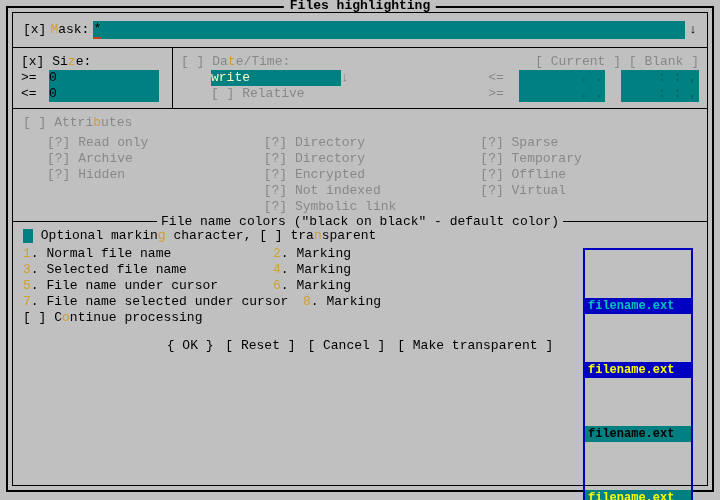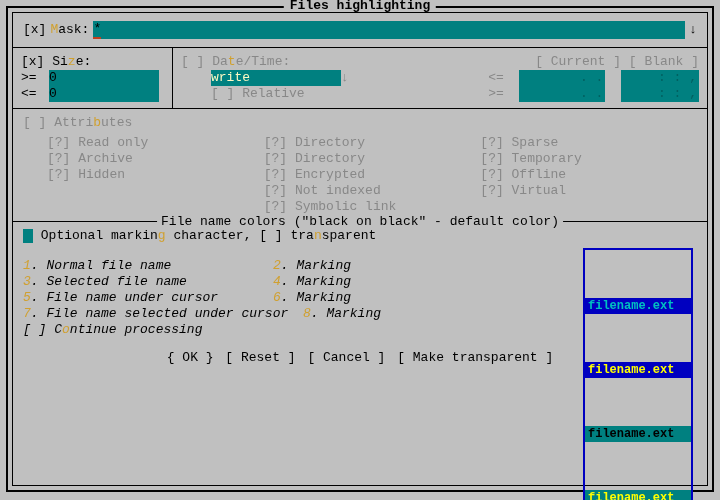--- a/index.html
+++ b/index.html
@@ -51,21 +51,21 @@
   .teal-input.wide { flex: 1; }
   .input-wrap { display: flex; align-items: center; }
   .arrow { color: #000; font-size: 13px; }
   .dim { color: #888; }
   .hot { color: #d0a030; }
   .attrs { padding: 6px 10px 4px 10px; position: relative; }
   .attrs-grid { display: flex; margin-top: 4px; }
   .attrs-col { flex: 1; }
   .attr-item { color: #888; white-space: nowrap; }
   .colors-section { border-top: 1px solid #000; position: relative; margin-top: 2px; padding: 6px 10px 4px 10px; }
-  .color-list { margin-top: 14px; font-style: italic; }
+  .color-list { margin-top: 2px; }
   .color-row { display: flex; }
   .color-left { width: 250px; }
   .color-mark { width: 100px; }
   .num { color: #d0a030; }
   .preview {
     position: absolute;
     right: 14px;
     top: 26px;
     border: 2px solid #0000c0;
     width: 110px;

